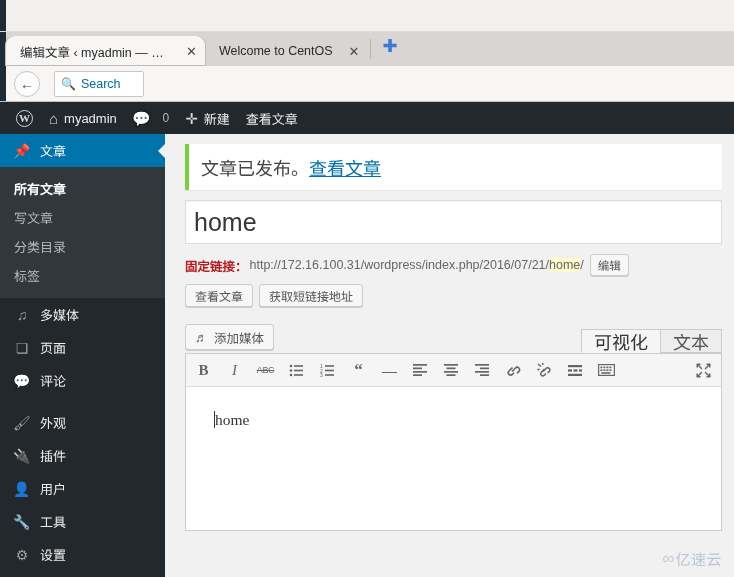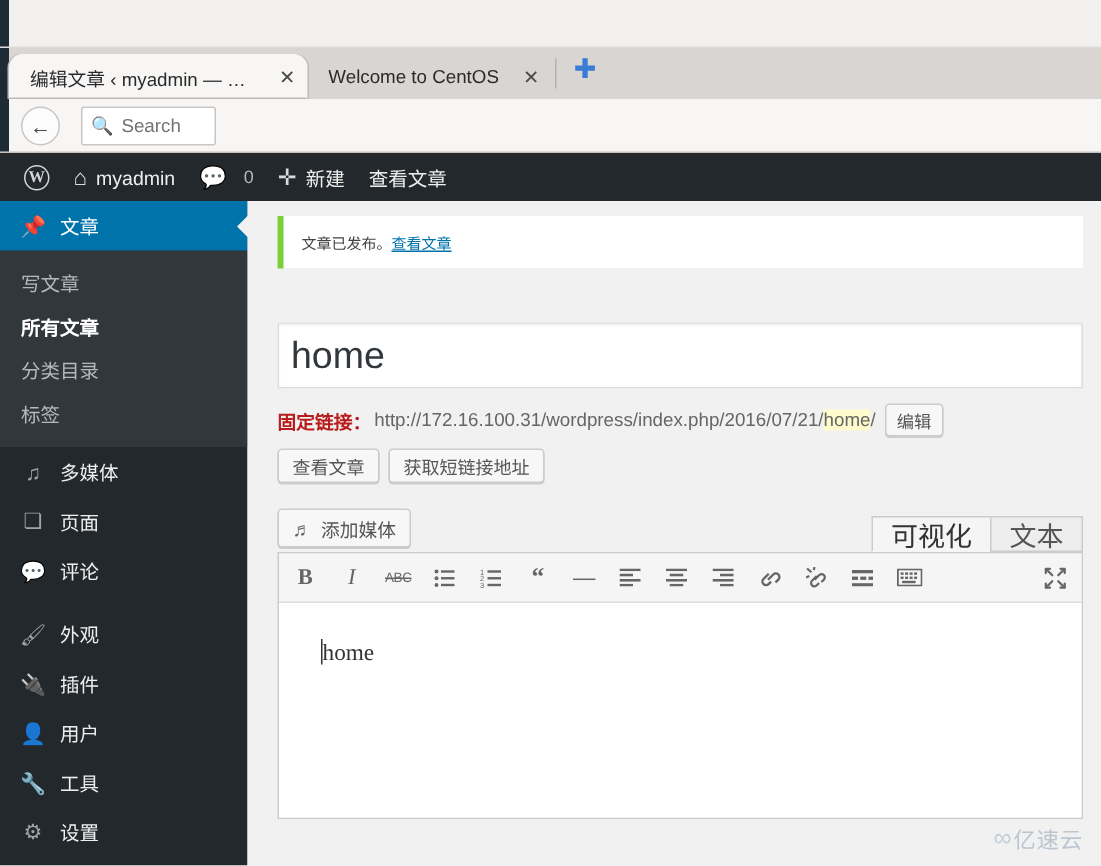--- a/index.html
+++ b/index.html
@@ -135,21 +135,21 @@
     color:#4c8bd9; font-size:14px; padding:0 4px; flex:none; cursor:pointer;
   }
   .ff-search {
     width: 90px; height: 26px; flex: none;
     background: #fff; border: 1px solid #c9c6c3; border-radius: 2px;
     margin-left: 8px;
     display: flex; align-items: center; padding-left: 6px;
     overflow: hidden;
   }
   .ff-search-icon { color:#6f7378; font-size:12px; margin-right:5px; flex:none;}
-  .ff-search-ph { color:#737373; font-size:12.5px; white-space:nowrap; }
+  .ff-search-ph { color:#0369a1; font-size:12.5px; white-space:nowrap; }
 
   
   .wp-adminbar {
     height: 32px;
     background: #23282d;
     display: flex; align-items: center;
     color: #eee;
     font-size: 13px;
     padding-left: 8px;
   }
@@ -215,24 +215,24 @@
     padding: 0 0 0 0;
     overflow: hidden;
     position: relative;
   }
   .content-inner { padding: 10px 12px 0 20px; }
 
   .notice {
     background: #fff;
     border-left: 4px solid #7ad03a;
     padding: 10px 12px;
-    font-size: 10px;
+    font-size: 18px;
     color: #444;
     box-shadow: 0 1px 1px rgba(0,0,0,.04);
-    margin-bottom: 36px;
+    margin-bottom: 10px;
   }
   .notice a { color: #0073aa; text-decoration: underline; }
 
   .title-input {
     width: 100%;
     height: 44px;
     background: #fff;
     border: 1px solid #ddd;
     box-shadow: inset 0 1px 2px rgba(0,0,0,.06);
     font-size: 25px;
@@ -396,22 +396,22 @@
 
   <div class="wp-body">
 
     <div class="wp-sidebar">
       <div class="menu-top current">
         <span class="m-ico">📌</span>
         <span>文章</span>
         <span class="menu-arrow"></span>
       </div>
       <div class="submenu">
+        <div class="submenu-item current">所有文章</div>
         <div class="submenu-item">写文章</div>
-        <div class="submenu-item current">所有文章</div>
         <div class="submenu-item">分类目录</div>
         <div class="submenu-item">标签</div>
       </div>
 
       <div class="menu-top">
         <span class="m-ico">♫</span>
         <span>多媒体</span>
       </div>
       <div class="menu-top">
         <span class="m-ico">❏</span>

